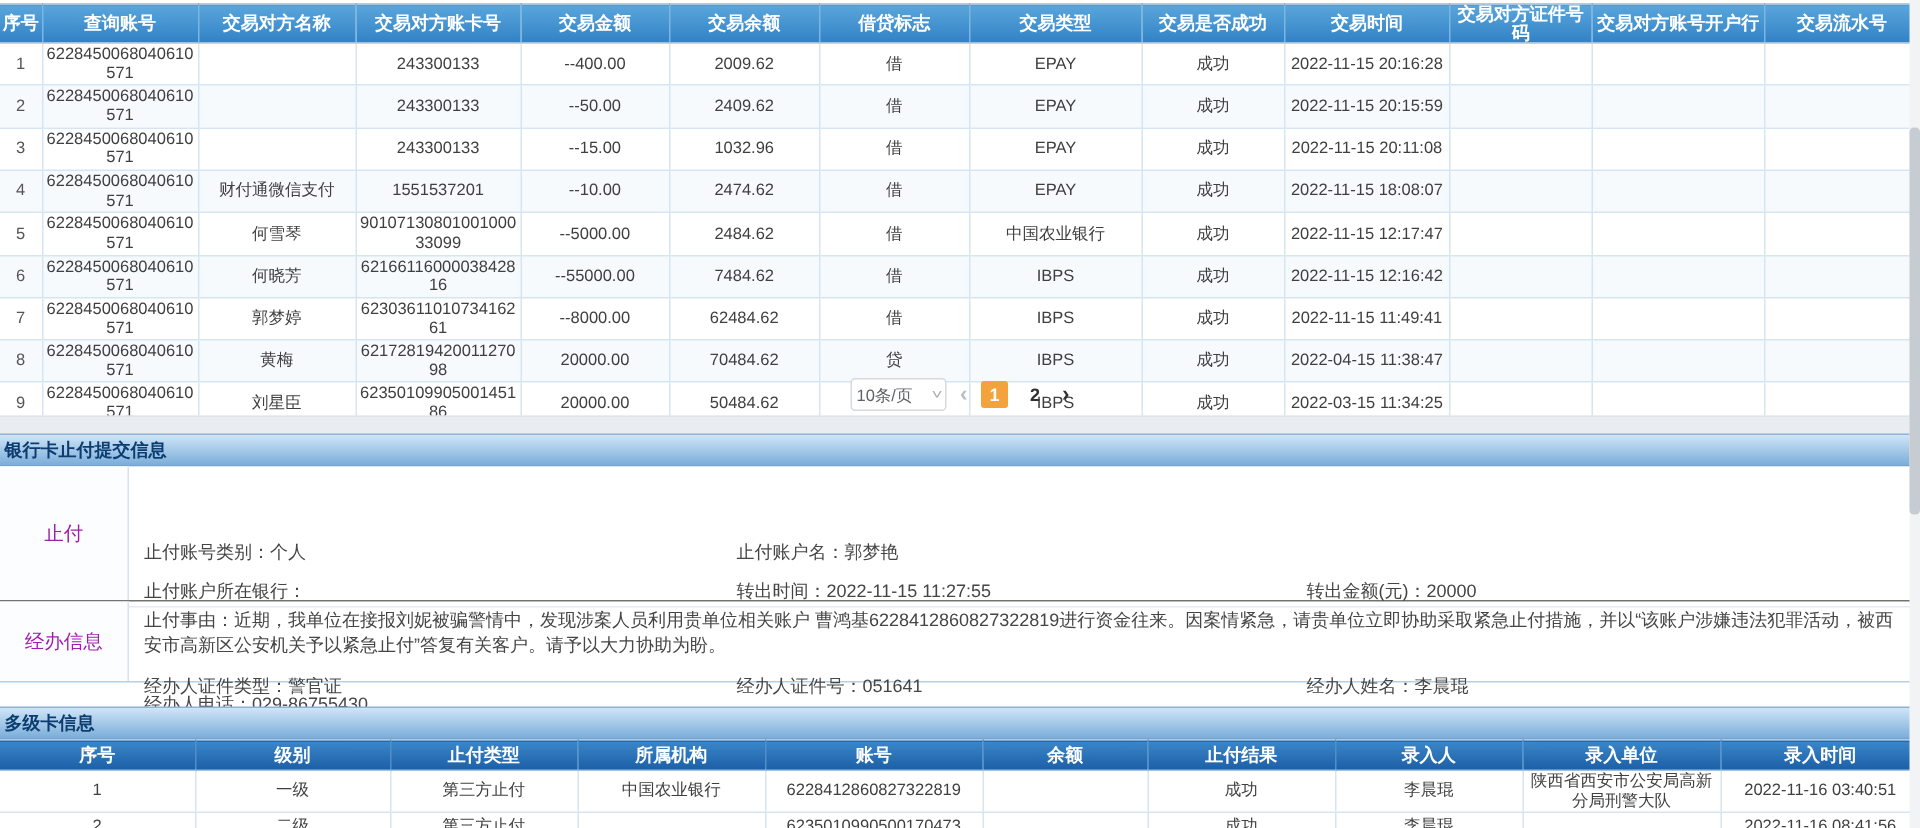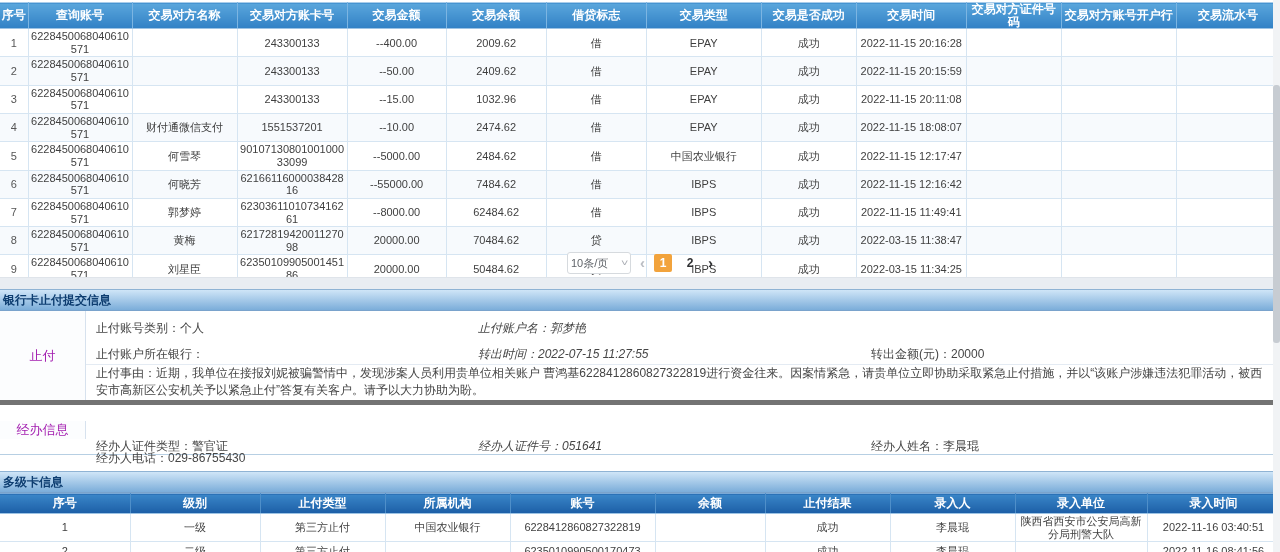--- a/index.html
+++ b/index.html
@@ -43,25 +43,25 @@
   .section-bar{position:absolute;left:0;width:1280px;height:20px;box-sizing:content-box;
     background:linear-gradient(#cfe5f7,#7badd9);
     border-top:1px solid #8fb3d4;border-bottom:1px solid #7aa3cc;
     color:#0d3d70;font-size:12px;font-weight:bold;line-height:20px;padding-left:3px;}
   
   .panel{position:absolute;top:311px;left:0;width:1280px;height:144px;box-sizing:border-box;
     border-bottom:1px solid #b7cfe3;background:#fff;}
   .panel-row{display:flex;width:1280px;box-sizing:border-box;}
   .panel-label{width:85px;flex:0 0 85px;display:flex;align-items:center;justify-content:center;
     color:#a21caf;font-size:13px;border-right:1px solid #d7e2ee;background:#fcfdfe;}
-  .panel-content{flex:1;position:relative;}
+  .panel-content{flex:1;position:relative;margin-top:40px;}
   .row1{height:89px;}
-  .row2{height:54px;border-top:5px solid #737373;align-items:center;}
+  .row2{height:54px;border-top:1px solid #737373;}
   .f{position:absolute;font-size:12px;color:#454545;white-space:nowrap;}
-  .c1{left:10px;} .c2{left:392px;font-style:italic;} .c3{left:785px;}
+  .c1{left:10px;} .c2{left:405px;} .c3{left:785px;}
   .l1{top:9px;} .l2{top:35px;}
   .r2l1{top:8px;} .r2l2{top:20px;}
   .reason{position:absolute;left:0;right:6px;top:53px;height:35px;overflow:hidden;
     border-top:1px solid #e4ebf3;padding:0 4px 0 10px;
     font-size:12px;color:#454545;line-height:1.42;}
   
   .ml-wrap{position:absolute;top:493px;left:0;width:1280px;}
   table.grid2{border-collapse:collapse;table-layout:fixed;width:1280px;background:#fff;}
   table.grid2 th{
     background:linear-gradient(#3a86c8,#1c5ea6);
@@ -225,21 +225,21 @@
         <tr>
           <td>8</td>
           <td>6228450068040610571</td>
           <td>黄梅</td>
           <td>6217281942001127098</td>
           <td>20000.00</td>
           <td>70484.62</td>
           <td>贷</td>
           <td>IBPS</td>
           <td>成功</td>
-          <td>2022-03-15 11:38:47</td>
+          <td>2022-04-15 11:38:47</td>
           <td></td>
           <td></td>
           <td></td>
         </tr>
         <tr>
           <td>9</td>
           <td>6228450068040610571</td>
           <td>刘星臣</td>
           <td>6235010990500145186</td>
           <td>20000.00</td>
@@ -290,21 +290,21 @@
   <span>银行卡止付提交信息</span>
 </div>
 
 <div class="panel">
   <div class="panel-row row1">
     <div class="panel-label">止付</div>
     <div class="panel-content">
       <span class="f c1 l1">止付账号类别：个人</span>
       <span class="f c2 l1">止付账户名：郭梦艳</span>
       <span class="f c1 l2">止付账户所在银行：</span>
-      <span class="f c2 l2">转出时间：2022-07-15 11:27:55</span>
+      <span class="f c2 l2">转出时间：2022-11-15 11:27:55</span>
       <span class="f c3 l2">转出金额(元)：20000</span>
       <div class="reason">止付事由：近期，我单位在接报刘妮被骗警情中，发现涉案人员利用贵单位相关账户 曹鸿基6228412860827322819进行资金往来。因案情紧急，请贵单位立即协助采取紧急止付措施，并以“该账户涉嫌违法犯罪活动，被西安市高新区公安机关予以紧急止付”答复有关客户。请予以大力协助为盼。</div>
     </div>
   </div>
   <div class="panel-row row2">
     <div class="panel-label">经办信息</div>
     <div class="panel-content">
       <span class="f c1 r2l1">经办人证件类型：警官证</span>
       <span class="f c2 r2l1">经办人证件号：051641</span>
       <span class="f c3 r2l1">经办人姓名：李晨琨</span>

